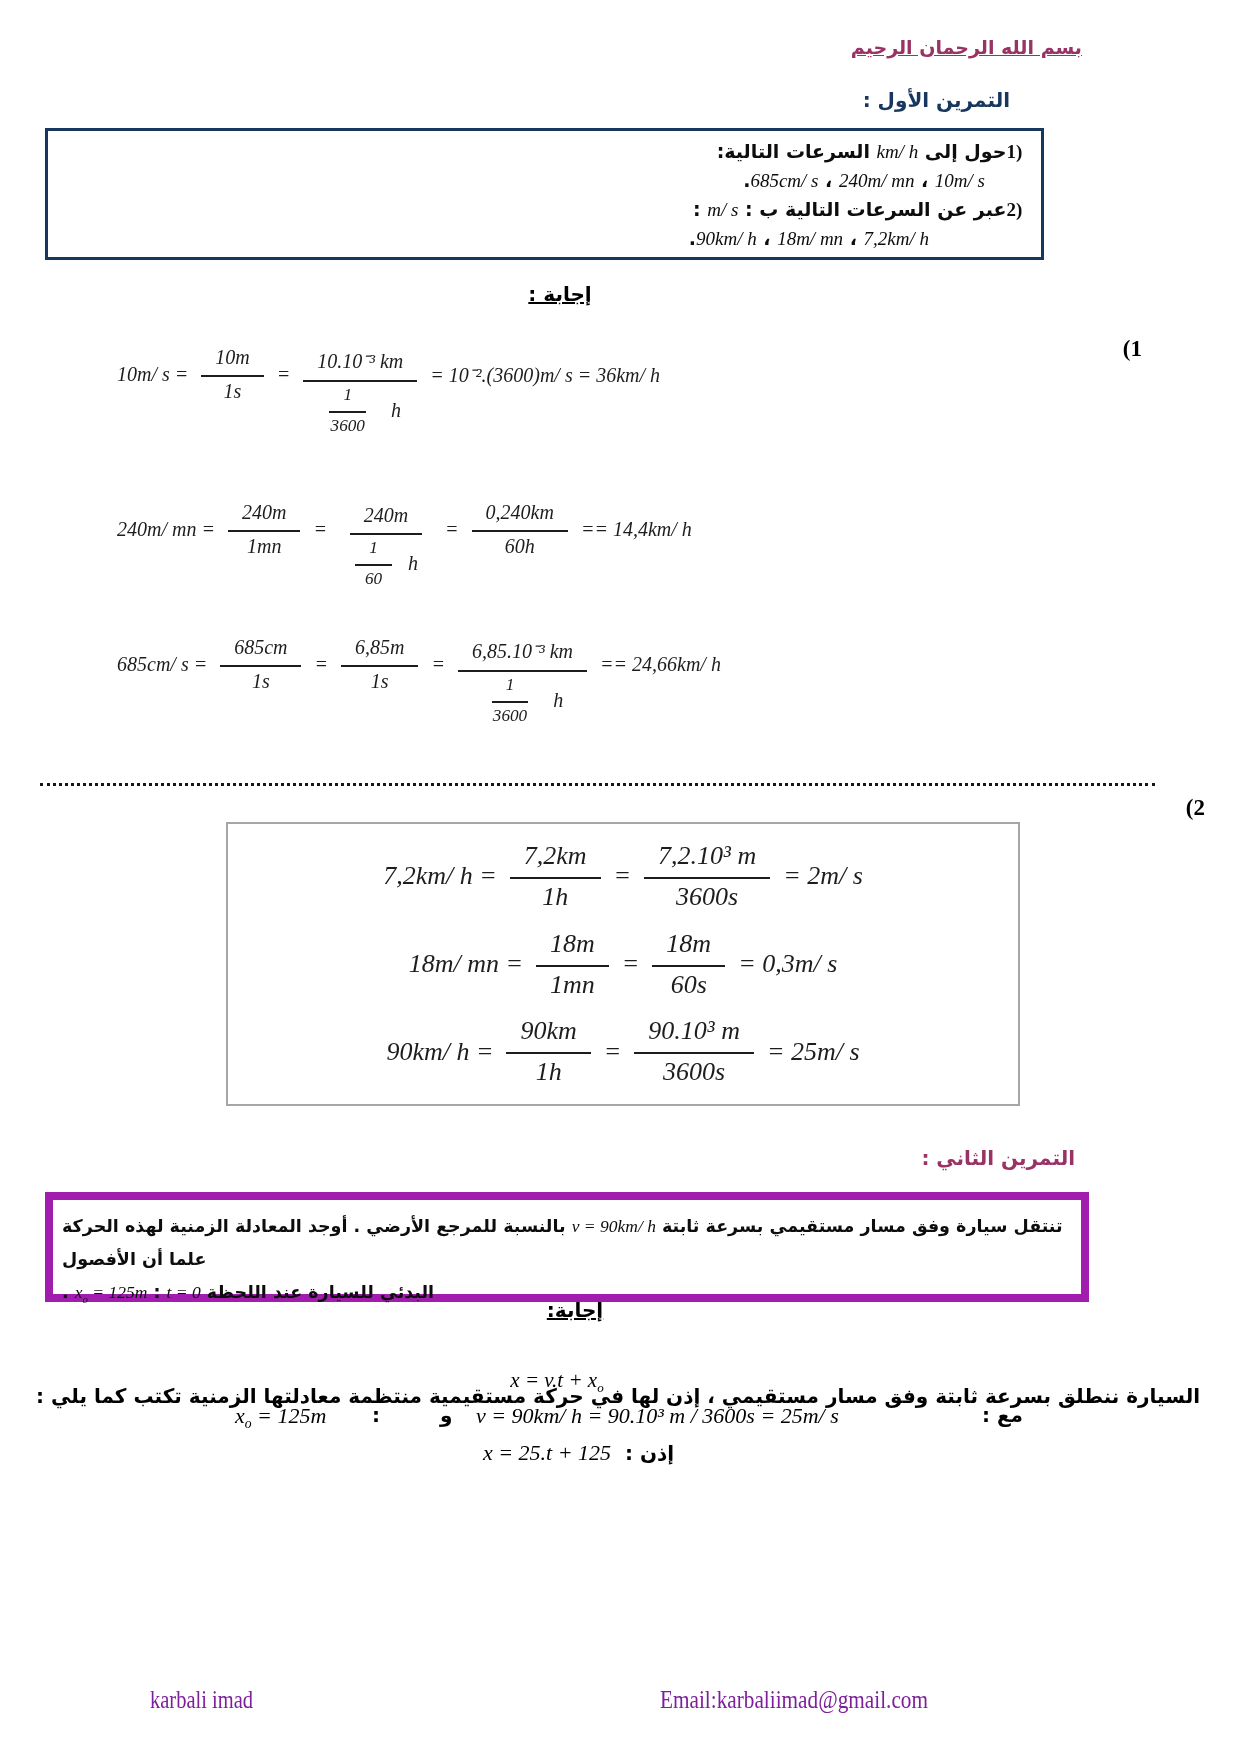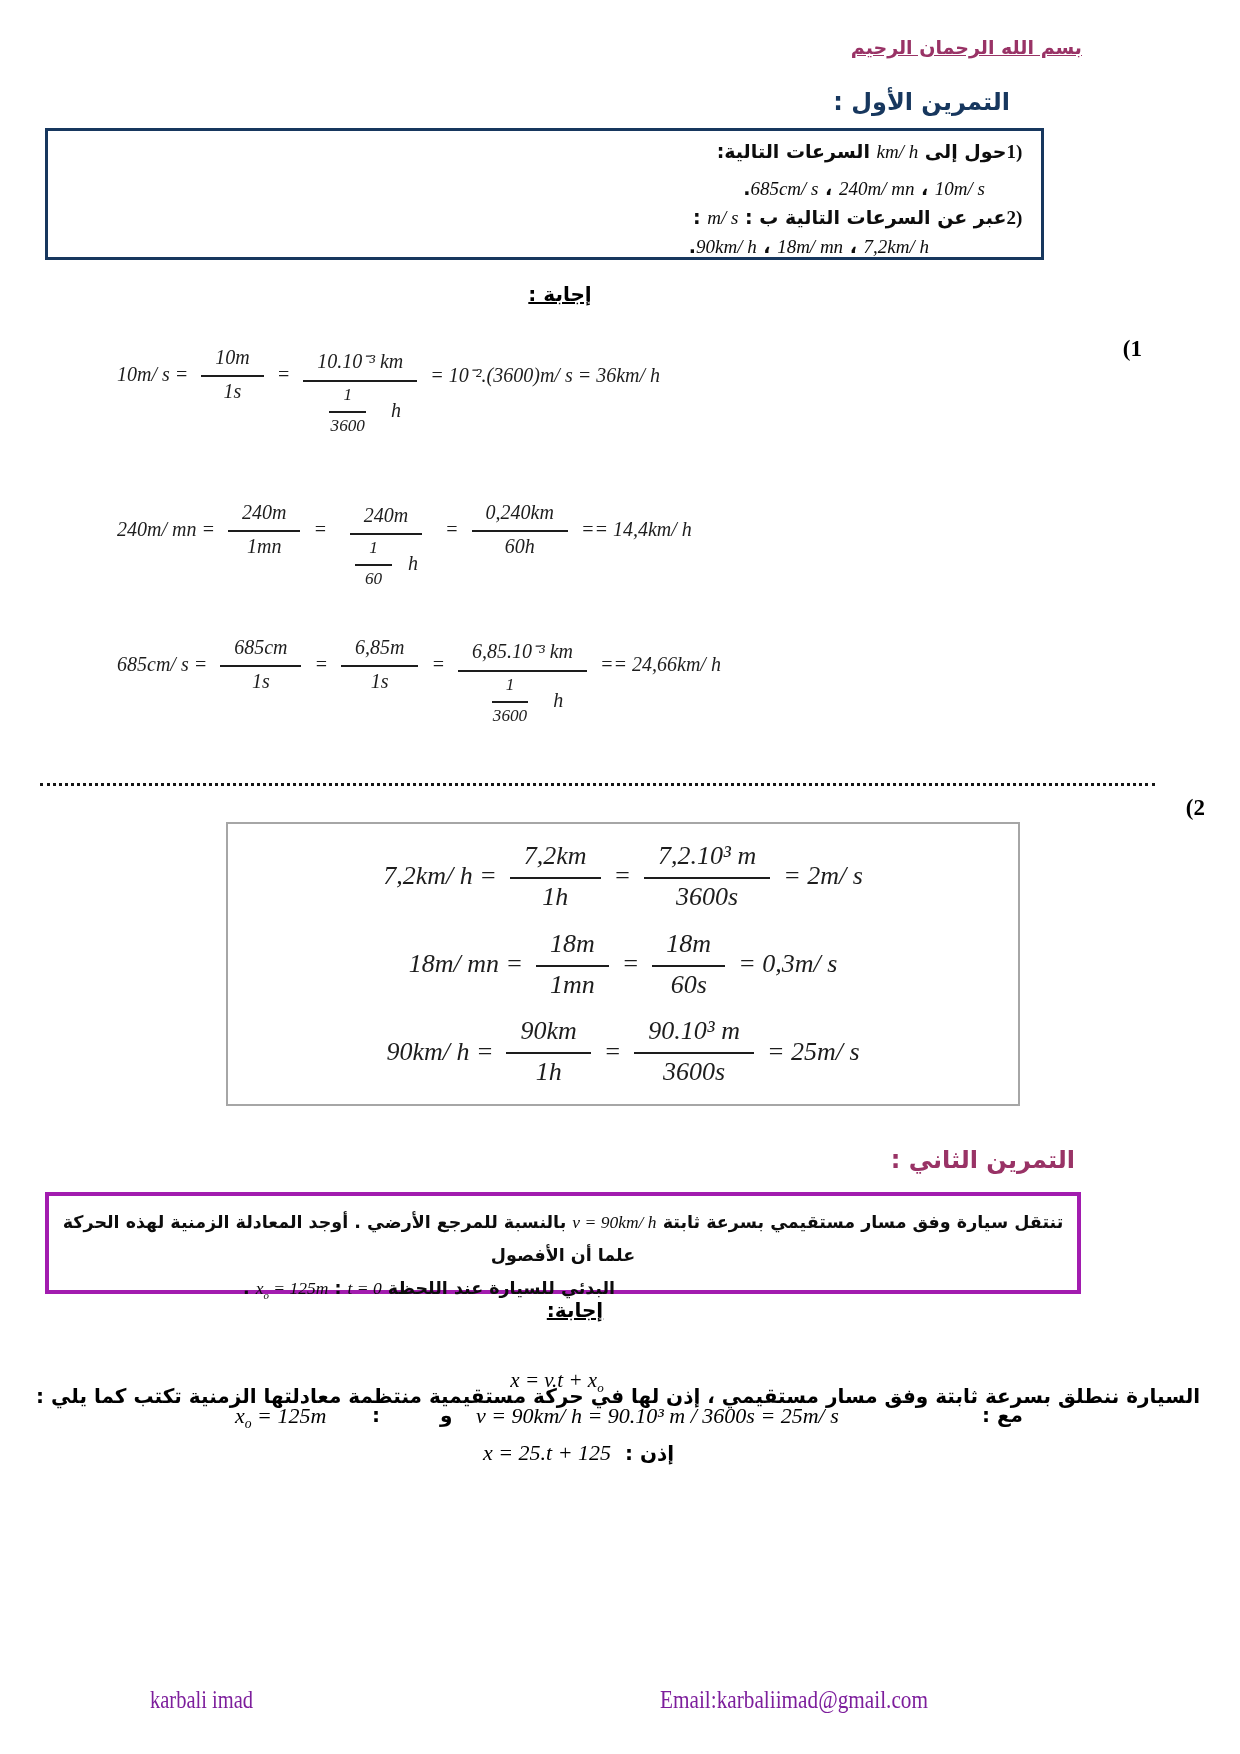--- a/index.html
+++ b/index.html
@@ -6,34 +6,34 @@
   .page{position:relative;width:1240px;height:1754px;background:#fff;overflow:hidden;
         font-family:"DejaVu Sans",sans-serif;color:#111;}
 
   
   .bismillah{position:absolute;top:36px;right:158px;font-size:19px;font-weight:700;
              color:#993366;text-decoration:underline;direction:rtl;}
   .doc-title{position:absolute;top:26px;left:468px;font-size:28px;font-weight:700;
              color:#993366;text-decoration:underline;direction:rtl;}
 
   
-  .ex-heading{position:absolute;font-size:24px;font-weight:700;direction:rtl;}
+  .ex-heading{position:absolute;font-size:20px;font-weight:700;direction:rtl;}
   .ex1-heading{top:88px;right:230px;color:#17375E;}
   .ex2-heading{top:1146px;right:165px;color:#993366;}
 
   
   .box1{position:absolute;top:128px;left:45px;width:965px;height:114px;
         border:3px solid #17375E;padding:6px 14px;direction:rtl;text-align:right;
         font-size:19px;line-height:29px;color:#0d0d0d;}
   .box1 .bline{white-space:nowrap;}
-  .box1 .bline:nth-child(2){margin-left:0;margin-right:42px;margin-top:8px;}
+  .box1 .bline:nth-child(2){margin-left:0;margin-right:42px;}
   .box1 .bline:nth-child(4){margin-right:98px;}
 
   .box3{position:absolute;top:1192px;left:45px;width:1010px;height:76px;
-        border:4px solid #a21caf;padding:10px 9px 8px;direction:rtl;text-align:center;
+        border:8px solid #a21caf;padding:10px 9px 8px;direction:rtl;text-align:left;
         font-size:17.5px;line-height:33px;color:#0d0d0d;}
   .box3 .bline:nth-child(2){margin-left:0;margin-right:268px;}
   .box3 .seg-ar{font-weight:700;}
   .box1 .seg-ar{font-weight:700;}
 
   .seg-ar{direction:rtl;unicode-bidi:isolate;}
   .seg-math{font-family:"Liberation Serif",serif;font-style:italic;direction:ltr;unicode-bidi:isolate;}
   .seg-boldnum{font-family:"Liberation Serif",serif;font-weight:700;direction:ltr;unicode-bidi:isolate;}
   sub{font-size:0.62em;}
 

